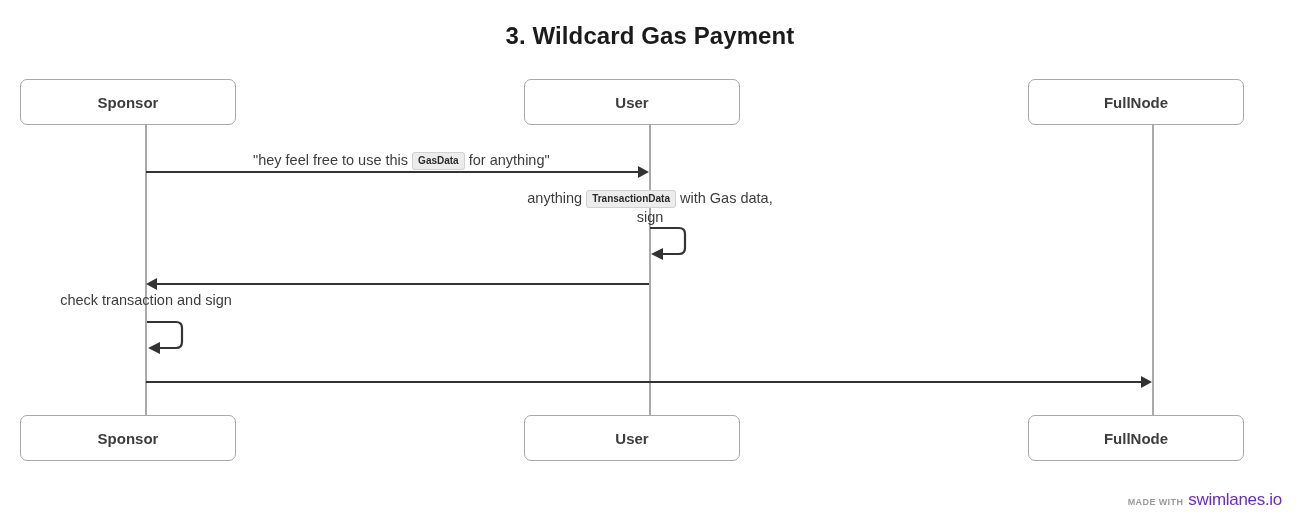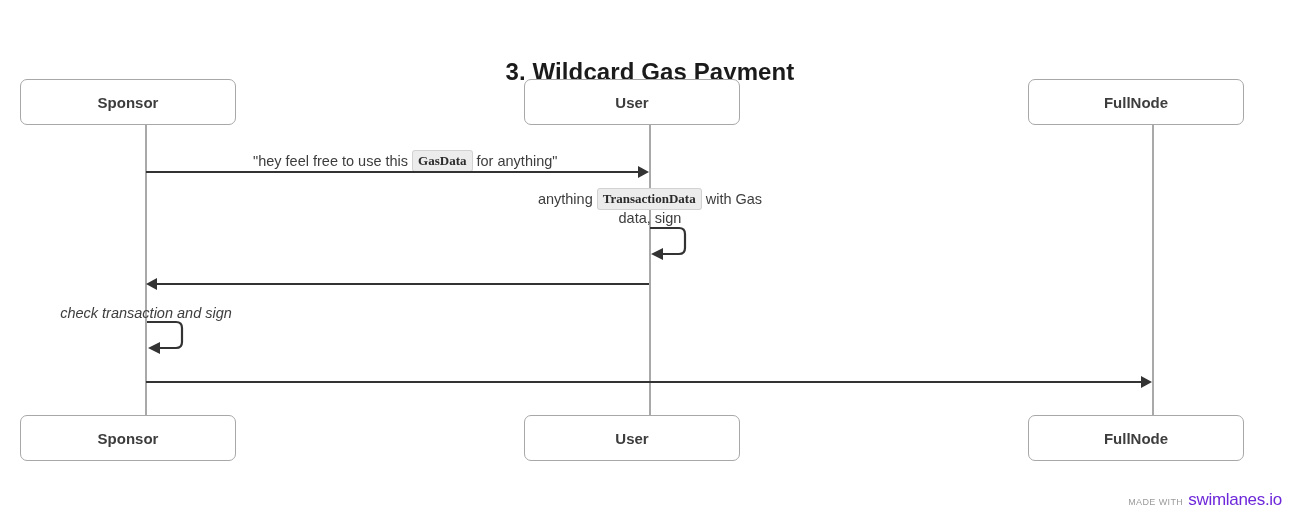--- a/index.html
+++ b/index.html
@@ -24,21 +24,20 @@
   .diagram-title {
     position: absolute;
     top: 22px;
     left: 0;
     width: 1300px;
     text-align: center;
     font-size: 24px;
     font-weight: bold;
     color: #1b1b1b;
     letter-spacing: 0.1px;
-    margin-top: 36px;
   }
 
   
   .actor-box {
     position: absolute;
     width: 216px;
     height: 46px;
     box-sizing: border-box;
     border: 1.6px solid #a8a8a8;
     border-radius: 7px;
@@ -86,22 +85,22 @@
     white-space: nowrap;
     line-height: 19px;
   }
   .msg-label.centered {
     text-align: center;
     white-space: normal;
   }
 
   
   code.code-chip {
-    font-family: Liberation Serif, serif;
-    font-size: 13px;
+    font-family: Liberation Sans, sans-serif;
+    font-size: 10px;
     font-weight: bold;
     background: #ececec;
     border: 1px solid #d2d2d2;
     border-radius: 3px;
     padding: 2px 5px 2.5px 5px;
     color: #2b2b2b;
     vertical-align: 1px;
   }
 
   
@@ -114,21 +113,21 @@
     position: absolute;
     right: 18px;
     bottom: 12px;
     display: flex;
     align-items: baseline;
     gap: 5px;
     color: #9a9a9a;
   }
   .footer-made {
     font-size: 9px;
-    font-weight: normal;
+    font-weight: bold;
     letter-spacing: 0.4px;
     padding-left: 36px;
   }
   .footer-brand {
     font-size: 17px;
     color: #6d28d9;
     letter-spacing: -0.3px;
   }
 </style>
 </head>
@@ -162,21 +161,21 @@
     <span>anything </span><code class="code-chip">TransactionData</code><span> with Gas data, sign</span>
   </div>
   <svg class="self-loop" style="left:645px; top:224px;" width="50" height="38" viewBox="0 0 50 38">
     <path d="M 5 4 L 34 4 Q 40 4 40 10 L 40 24 Q 40 30 34 30 L 17 30" fill="none" stroke="#333333" stroke-width="2.2"></path>
     <polygon points="18,24 6,30 18,36" fill="#333333"></polygon>
   </svg>
 
   <div class="msg-line" style="left:157px; top:283px; width:492px;"></div>
   <div class="arrow-head left" style="left:146px; top:278px;"></div>
 
-  <div class="msg-label centered" style="left:21px; top:304px; width:250px;font-style:italic;">
+  <div class="msg-label centered" style="left:21px; top:291px; width:250px;">
     <span>check transaction and sign</span>
   </div>
   <svg class="self-loop" style="left:142px; top:318px;" width="50" height="38" viewBox="0 0 50 38">
     <path d="M 5 4 L 34 4 Q 40 4 40 10 L 40 24 Q 40 30 34 30 L 17 30" fill="none" stroke="#333333" stroke-width="2.2"></path>
     <polygon points="18,24 6,30 18,36" fill="#333333"></polygon>
   </svg>
 
   <div class="msg-line" style="left:146px; top:381px; width:995px;"></div>
   <div class="arrow-head right" style="left:1141px; top:376px;"></div>
 

